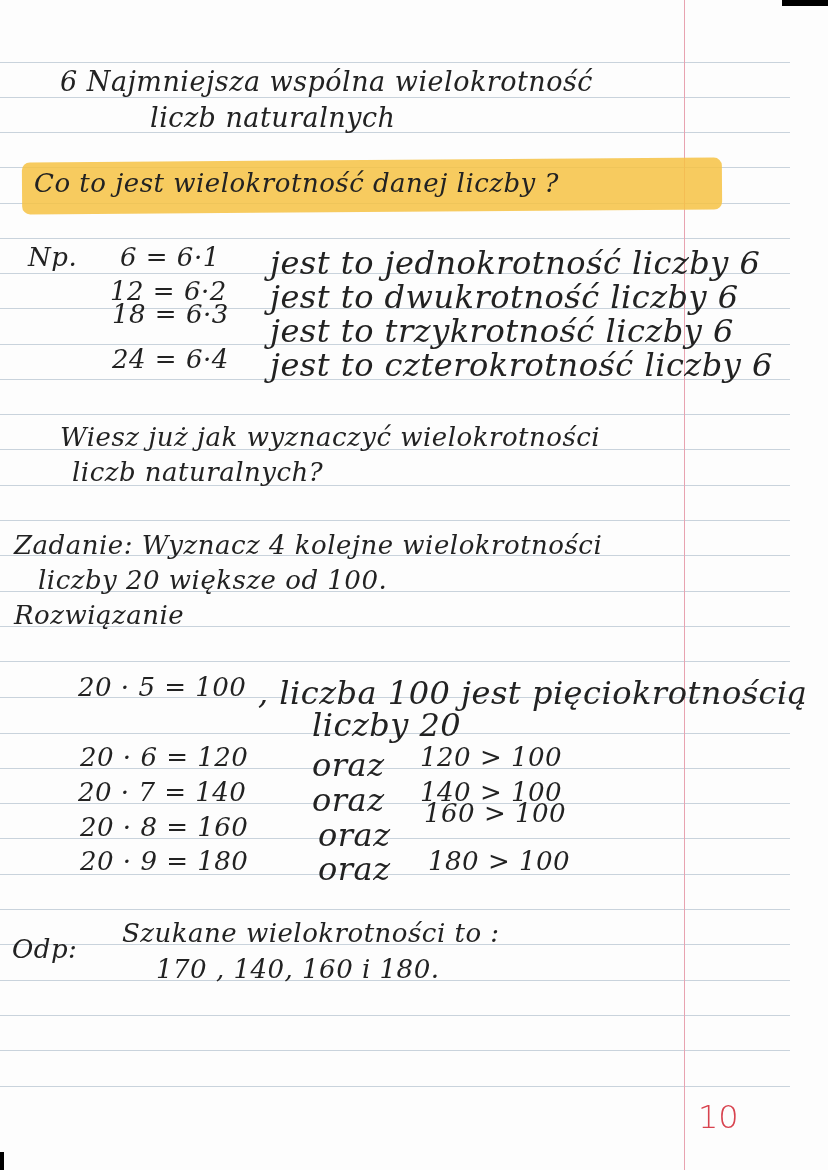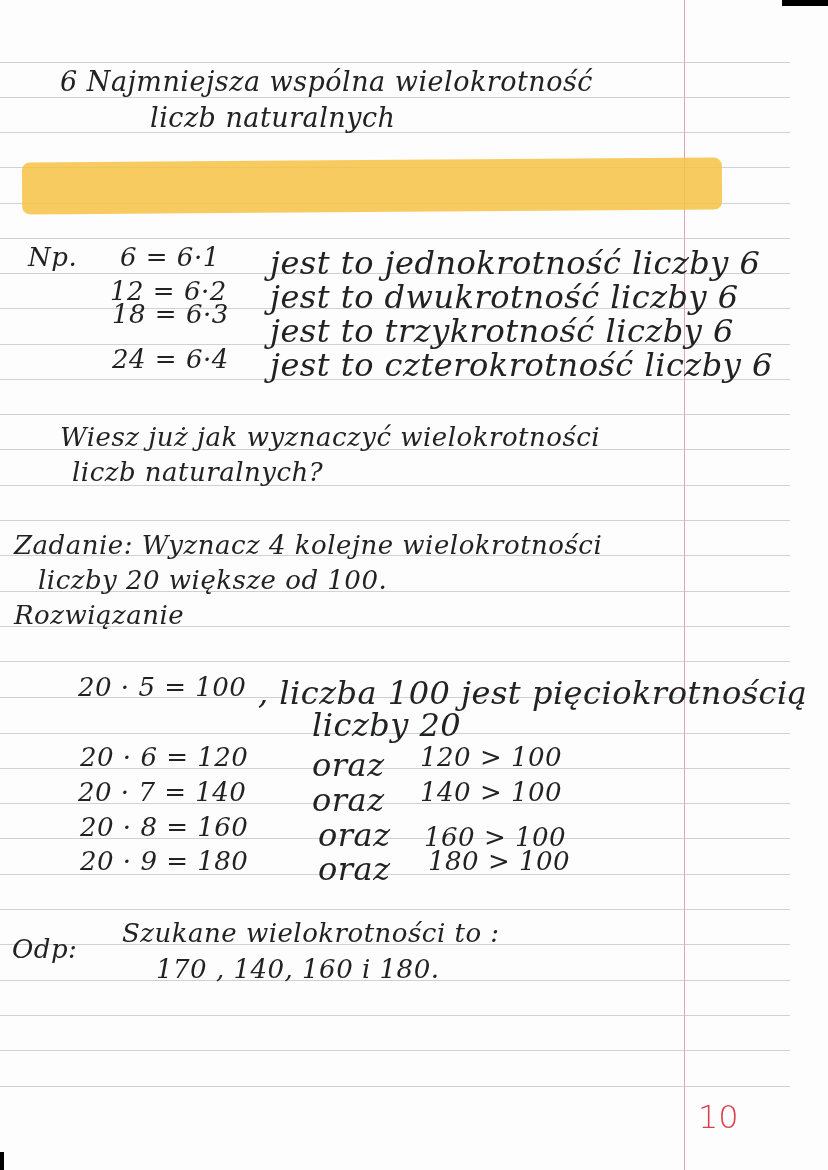--- a/index.html
+++ b/index.html
@@ -85,20 +85,21 @@
   <div class="rule" style="top:1086px"></div>
 
   <div class="margin-line"></div>
   <div class="corner-mark"></div>
   <div class="left-mark"></div>
 
   <div class="hw title" style="left:60px; top:66px;">6 Najmniejsza wspólna wielokrotność</div>
   <div class="hw title" style="left:150px; top:102px;">liczb naturalnych</div>
 
   <div class="highlight"></div>
+  <div class="hw big" style="left:34px; top:168px;">Co to jest wielokrotność danej liczby ?</div>
 
   <div class="hw big" style="left:28px; top:242px;">Np.</div>
   <div class="hw big" style="left:120px; top:242px;">6 = 6·1</div>
   <div class="hw med" style="left:270px; top:244px;">jest to jednokrotność liczby 6</div>
   <div class="hw big" style="left:110px; top:276px;">12 = 6·2</div>
   <div class="hw med" style="left:270px; top:278px;">jest to dwukrotność liczby 6</div>
   <div class="hw big" style="left:112px; top:299px;">18 = 6·3</div>
   <div class="hw med" style="left:270px; top:312px;">jest to trzykrotność liczby 6</div>
   <div class="hw big" style="left:112px; top:344px;">24 = 6·4</div>
   <div class="hw med" style="left:270px; top:346px;">jest to czterokrotność liczby 6</div>
@@ -117,21 +118,21 @@
   <div class="hw big" style="left:80px; top:742px;">20 · 6 = 120</div>
   <div class="hw med" style="left:312px; top:746px;">oraz</div>
   <div class="hw big" style="left:420px; top:742px;">120 &gt; 100</div>
 
   <div class="hw big" style="left:78px; top:777px;">20 · 7 = 140</div>
   <div class="hw med" style="left:312px; top:781px;">oraz</div>
   <div class="hw big" style="left:420px; top:777px;">140 &gt; 100</div>
 
   <div class="hw big" style="left:80px; top:812px;">20 · 8 = 160</div>
   <div class="hw med" style="left:318px; top:816px;">oraz</div>
-  <div class="hw big" style="left:424px; top:822px;">160 &gt; 100</div>
+  <div class="hw big" style="left:424px; top:798px;">160 &gt; 100</div>
 
   <div class="hw big" style="left:80px; top:846px;">20 · 9 = 180</div>
   <div class="hw med" style="left:318px; top:850px;">oraz</div>
   <div class="hw big" style="left:428px; top:846px;">180 &gt; 100</div>
 
   <div class="hw big" style="left:12px; top:918px;margin-top:16px;">Odp:</div>
   <div class="hw big" style="left:122px; top:918px;">Szukane wielokrotności to :</div>
   <div class="hw big" style="left:156px; top:954px;">170 , 140, 160 i 180.</div>
 
   <div class="page-num">10</div>

